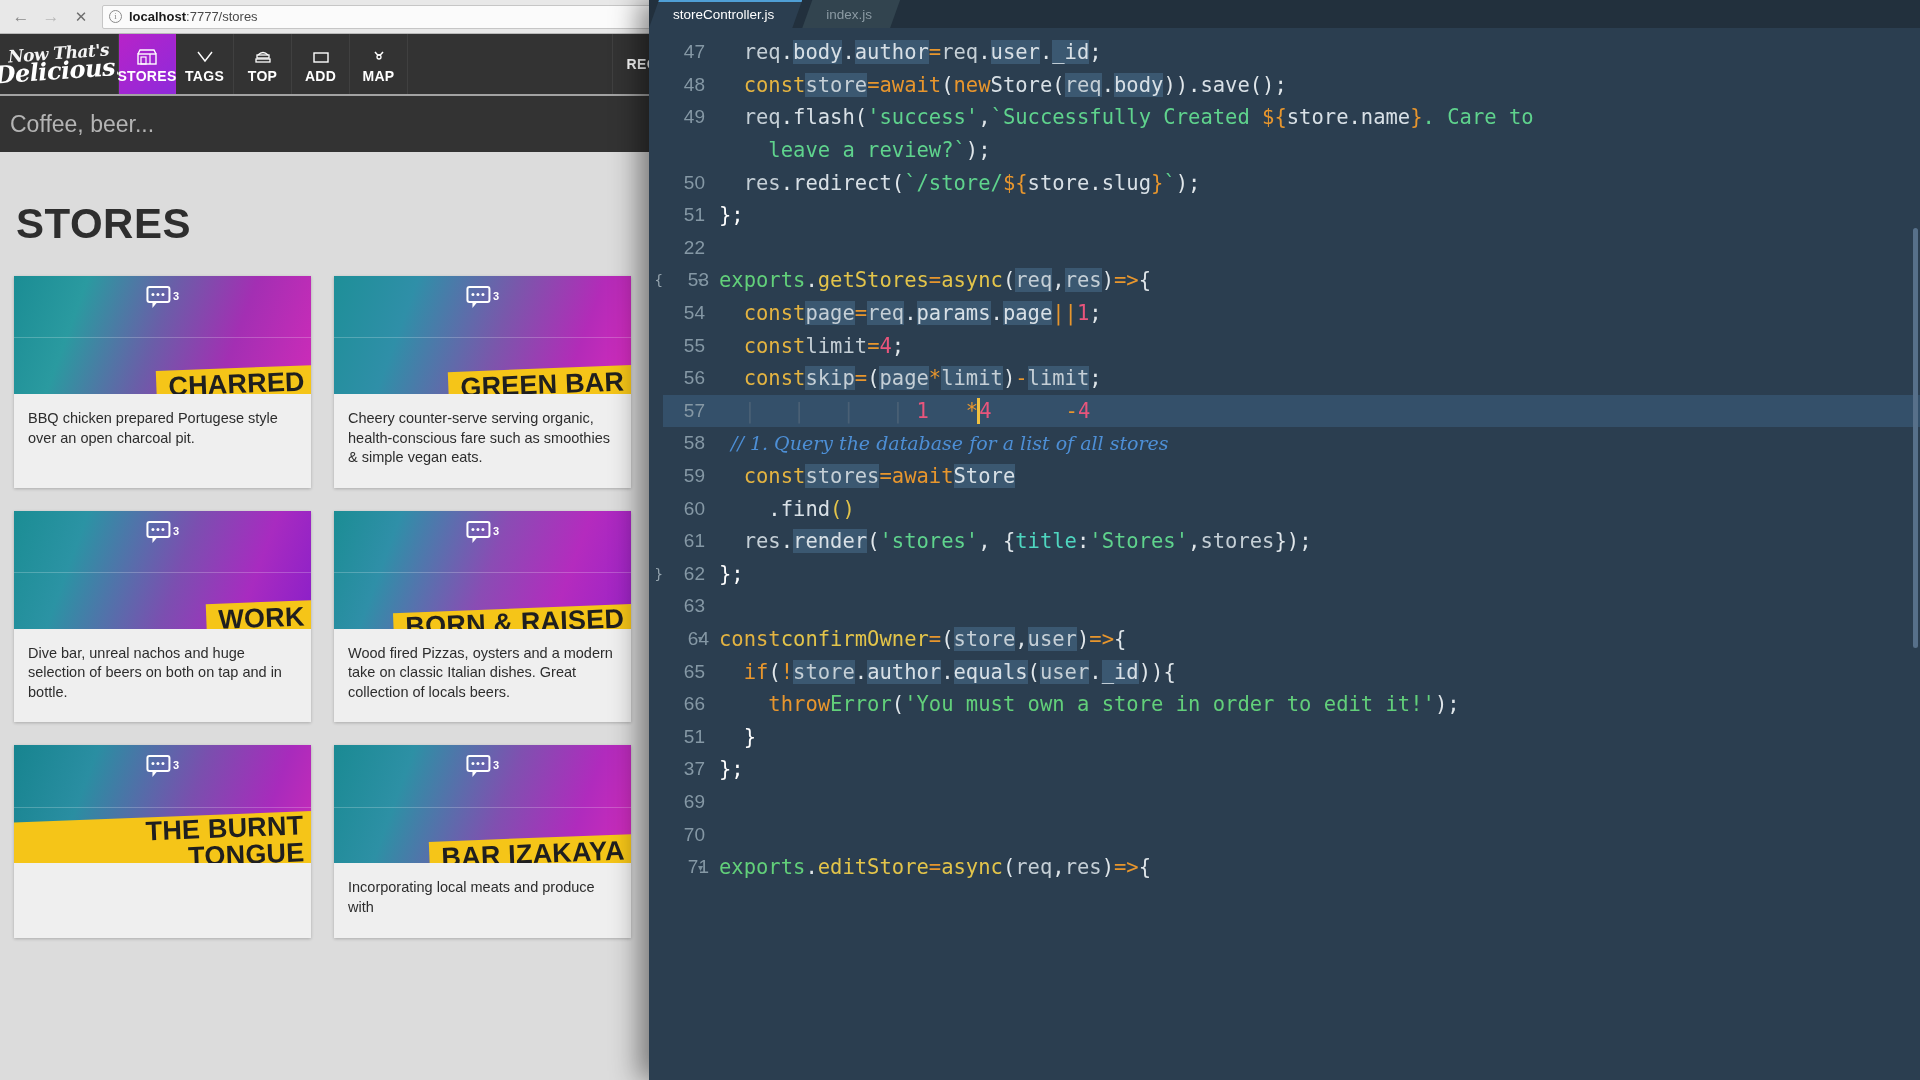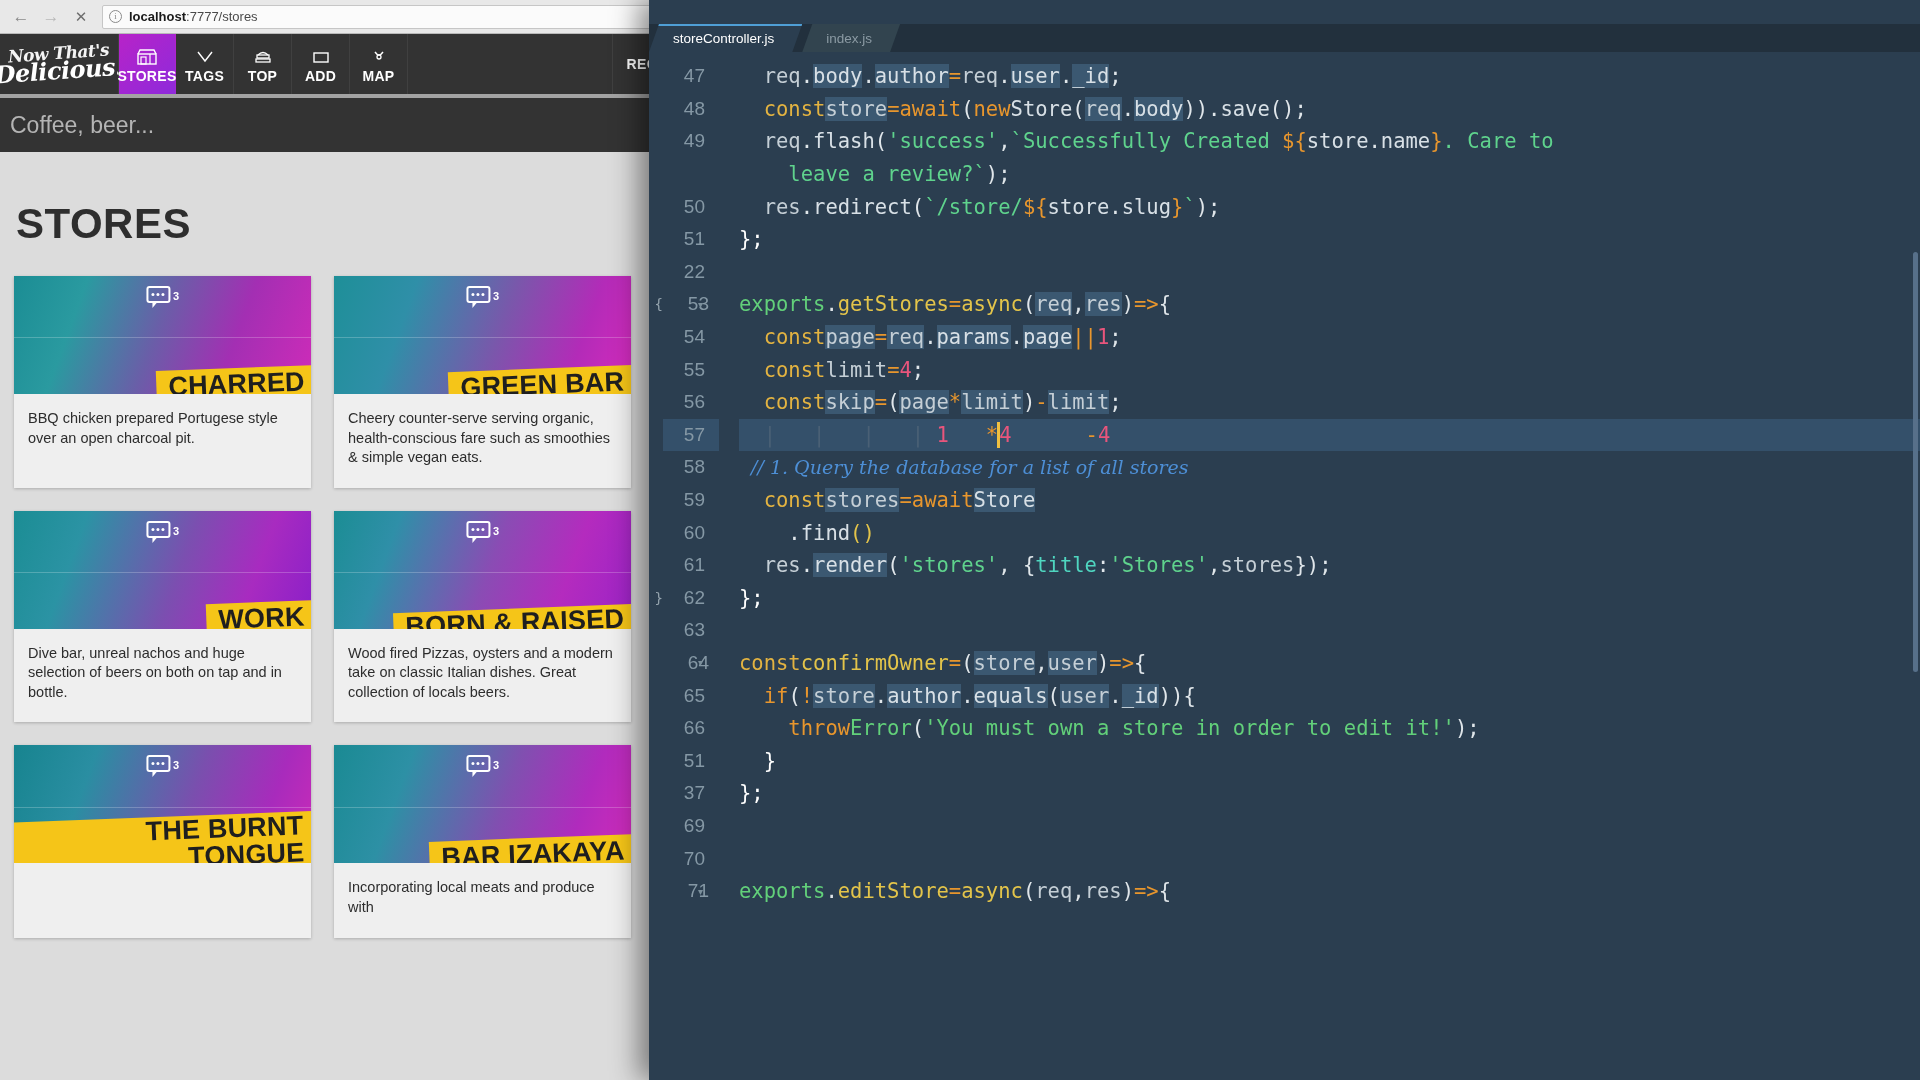--- a/index.html
+++ b/index.html
@@ -86,21 +86,21 @@
   .nav-auth {
     display: flex; align-items: center; padding: 0 14px;
     color: #ffffff; font-size: 14px; font-weight: 600; letter-spacing: .4px;
     border-right: 1px solid #4a4a4a;
   }
   .nav-auth:last-child { border-right: none; }
 
   
   .site-search {
     height: 58px; background: #333333;
-    border-top: 4px solid #a3a3a3;
+    border-top: 2px solid #a3a3a3;
     display: flex; align-items: center; padding-left: 10px;
   }
   .site-search input {
     background: transparent; border: none; outline: none;
     color: #c9c9c9; font-size: 23px;
     font-family: "Liberation Sans", sans-serif; width: 100%;
   }
   .site-search input::placeholder { color: #b4b4b4; }
 
   
@@ -159,21 +159,21 @@
   
   #editor {
     position: absolute; left: 649px; top: 0;
     width: 1271px; height: 1080px;
     background: #2b3e50;
     box-shadow: -10px 0 26px rgba(0,0,0,.45);
     overflow: hidden;
   }
   .tabbar {
     height: 28px; background: #22303d; display: flex; align-items: flex-end;
-    position: relative; z-index: 3; margin-top: 24px;
+    position: relative; z-index: 3;
   }
   .tab {
     position: relative; height: 28px; display: flex; align-items: center;
     padding: 0 28px 0 24px; font-size: 13.5px;
     font-family: "Liberation Sans", sans-serif;
   }
   .tab .skew {
     position: absolute; inset: 0;
     clip-path: polygon(10px 0, 100% 0, calc(100% - 10px) 100%, 0 100%);
   }
@@ -190,21 +190,21 @@
   }
   .gutter {
     width: 56px; flex: none; padding-top: 8px; color: #8598a5;
     font-family: Liberation Sans, sans-serif; font-size: 19px;
     text-align: right;
   }
   .lines { flex: 1; padding-top: 8px; position: relative; }
   .ln {
     height: 32.6px; display: flex; align-items: center;
     font-family: "DejaVu Sans Mono", monospace; font-size: 20.5px;
-    white-space: pre; color: #d6dde2; margin-left: 20px;
+    white-space: pre; color: #d6dde2;
   }
   .gut-ln { height: 32.6px; display: flex; align-items: center; justify-content: flex-end; padding-right: 14px; }
   .fold-ln { height: 32.6px; display: flex; align-items: center; justify-content: flex-end; }
   .ln.hl, .gut-ln.hl { background: #34506a; }
   .arrow { color: #7b8f9c; font-size: 10px; margin-left: -11px; margin-right: 2px; }
 
   
   .t-kw   { color: #e3b341; }
   .t-kw2  { color: #e8962d; }
   .t-str  { color: #5fd38d; }

